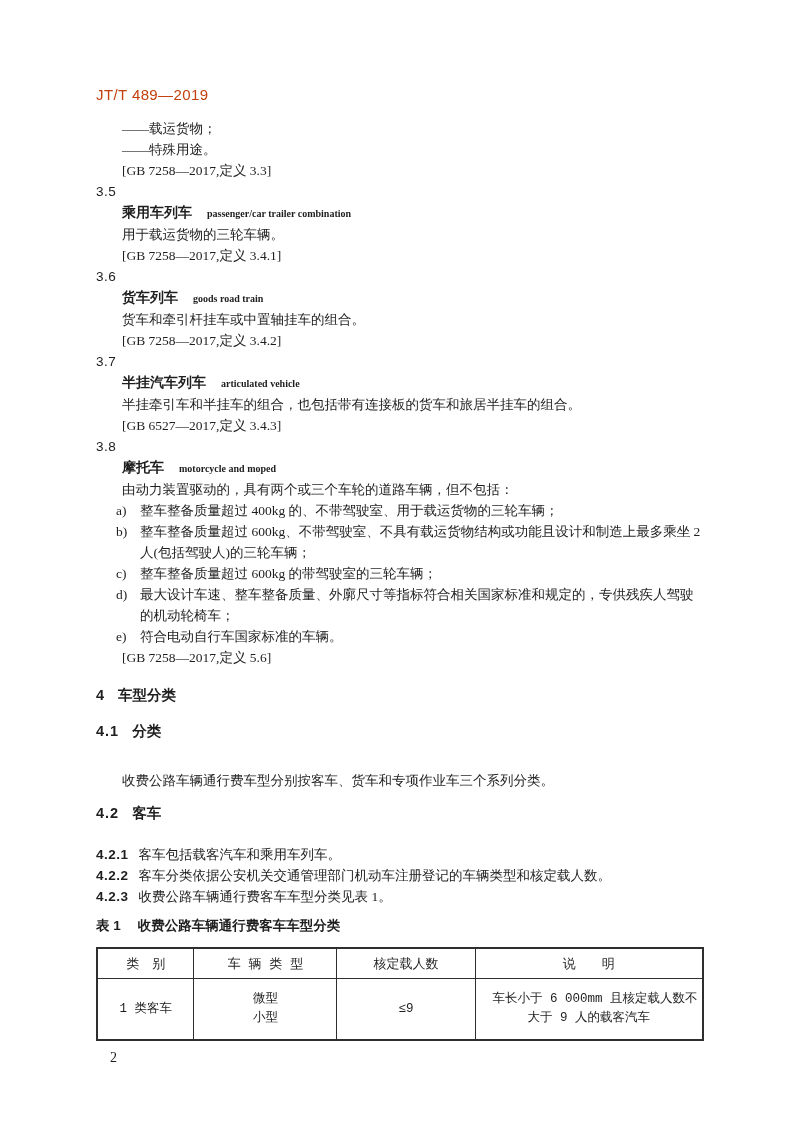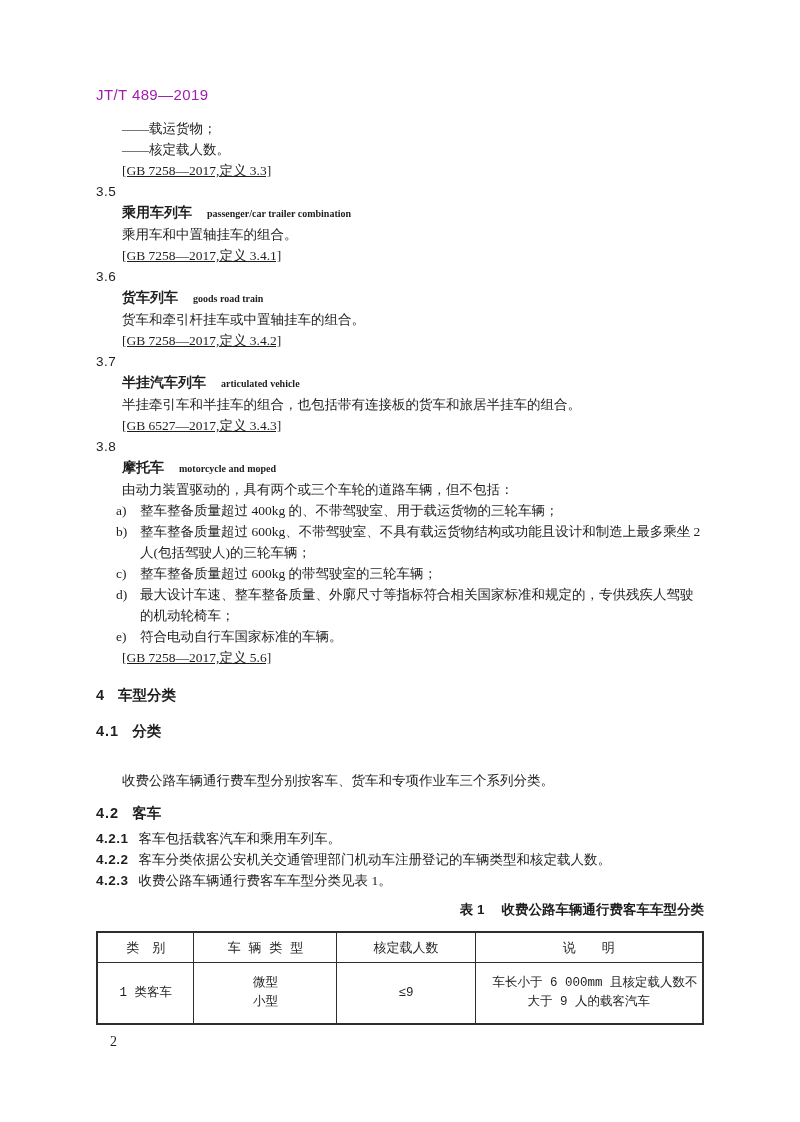--- a/index.html
+++ b/index.html
@@ -18,21 +18,21 @@
     background:var(--paper);
     color:var(--ink);
     font-family:var(--serif);
     overflow:hidden;
   }
   .doc-code{
     font-family:var(--sans);
     font-size:15px;
     line-height:21px;
     letter-spacing:0.4px;
-    color:#a21caf;
+    color:#c2410c;
   }
   .line{
     font-size:13.5px;
     line-height:21px;
   }
   .indent{margin-left:26px;}
   .mt13{margin-top:13px;}
   .clause-num{
     font-family:var(--sans);
     font-size:13.5px;
@@ -44,21 +44,21 @@
     font-family:var(--sans);
     font-weight:bold;
     font-size:14px;
   }
   .term-en{
     font-family:var(--serif);
     font-weight:bold;
     font-size:10px;
     margin-left:15px;
   }
-  .source{font-size:13.5px;text-decoration:underline;}
+  .source{font-size:13.5px;}
   .list-item{
     display:flex;
     margin-left:20px;
     font-size:13.5px;
     line-height:21px;
   }
   .list-marker{flex:0 0 24px;}
   .list-text{flex:1;}
   .heading{
     font-family:var(--sans);
@@ -69,31 +69,31 @@
   .heading .h-num{letter-spacing:1px;}
   .heading.chapter{margin-top:16px;}
   .heading.sec41{margin-top:14px;}
   .heading.sec42{margin-top:11px;}
   .h-title{margin-left:13px;}
   .para{margin-top:28px;}
   .clause{
     font-size:13.5px;
     line-height:21px;
   }
-  .clause.first{margin-top:4px;}
+  .clause.first{margin-top:20px;}
   .c-num{
     font-family:var(--sans);
     font-weight:bold;
     font-size:13.5px;
     letter-spacing:0.5px;
   }
   .c-text{margin-left:10px;}
   .table-caption{
     margin-top:8px;
-    text-align:right;
+    text-align:left;
     font-family:var(--sans);
     font-weight:bold;
     font-size:13.5px;
     line-height:22px;
   }
   .cap-title{margin-left:17px;}
   table.cls{
     margin-top:10px;
     width:100%;
     border-collapse:collapse;
@@ -131,28 +131,28 @@
   }
 </style>
 </head>
 <body>
 
 <div class="page">
 
   <div class="doc-code">JT/T 489—2019</div>
 
   <div class="line indent mt13">——载运货物；</div>
-  <div class="line indent">——核定载人数。</div>
+  <div class="line indent">——特殊用途。</div>
   <div class="line indent source">[GB 7258—2017,定义 3.3]</div>
 
   <div class="clause-num">3.5</div>
   <div class="line indent term-line">
     <span class="term-zh">乘用车列车</span><span class="term-en">passenger/car trailer combination</span>
   </div>
-  <div class="line indent">乘用车和中置轴挂车的组合。</div>
+  <div class="line indent">用于载运货物的三轮车辆。</div>
   <div class="line indent source">[GB 7258—2017,定义 3.4.1]</div>
 
   <div class="clause-num">3.6</div>
   <div class="line indent term-line">
     <span class="term-zh">货车列车</span><span class="term-en">goods road train</span>
   </div>
   <div class="line indent">货车和牵引杆挂车或中置轴挂车的组合。</div>
   <div class="line indent source">[GB 7258—2017,定义 3.4.2]</div>
 
   <div class="clause-num">3.7</div>

